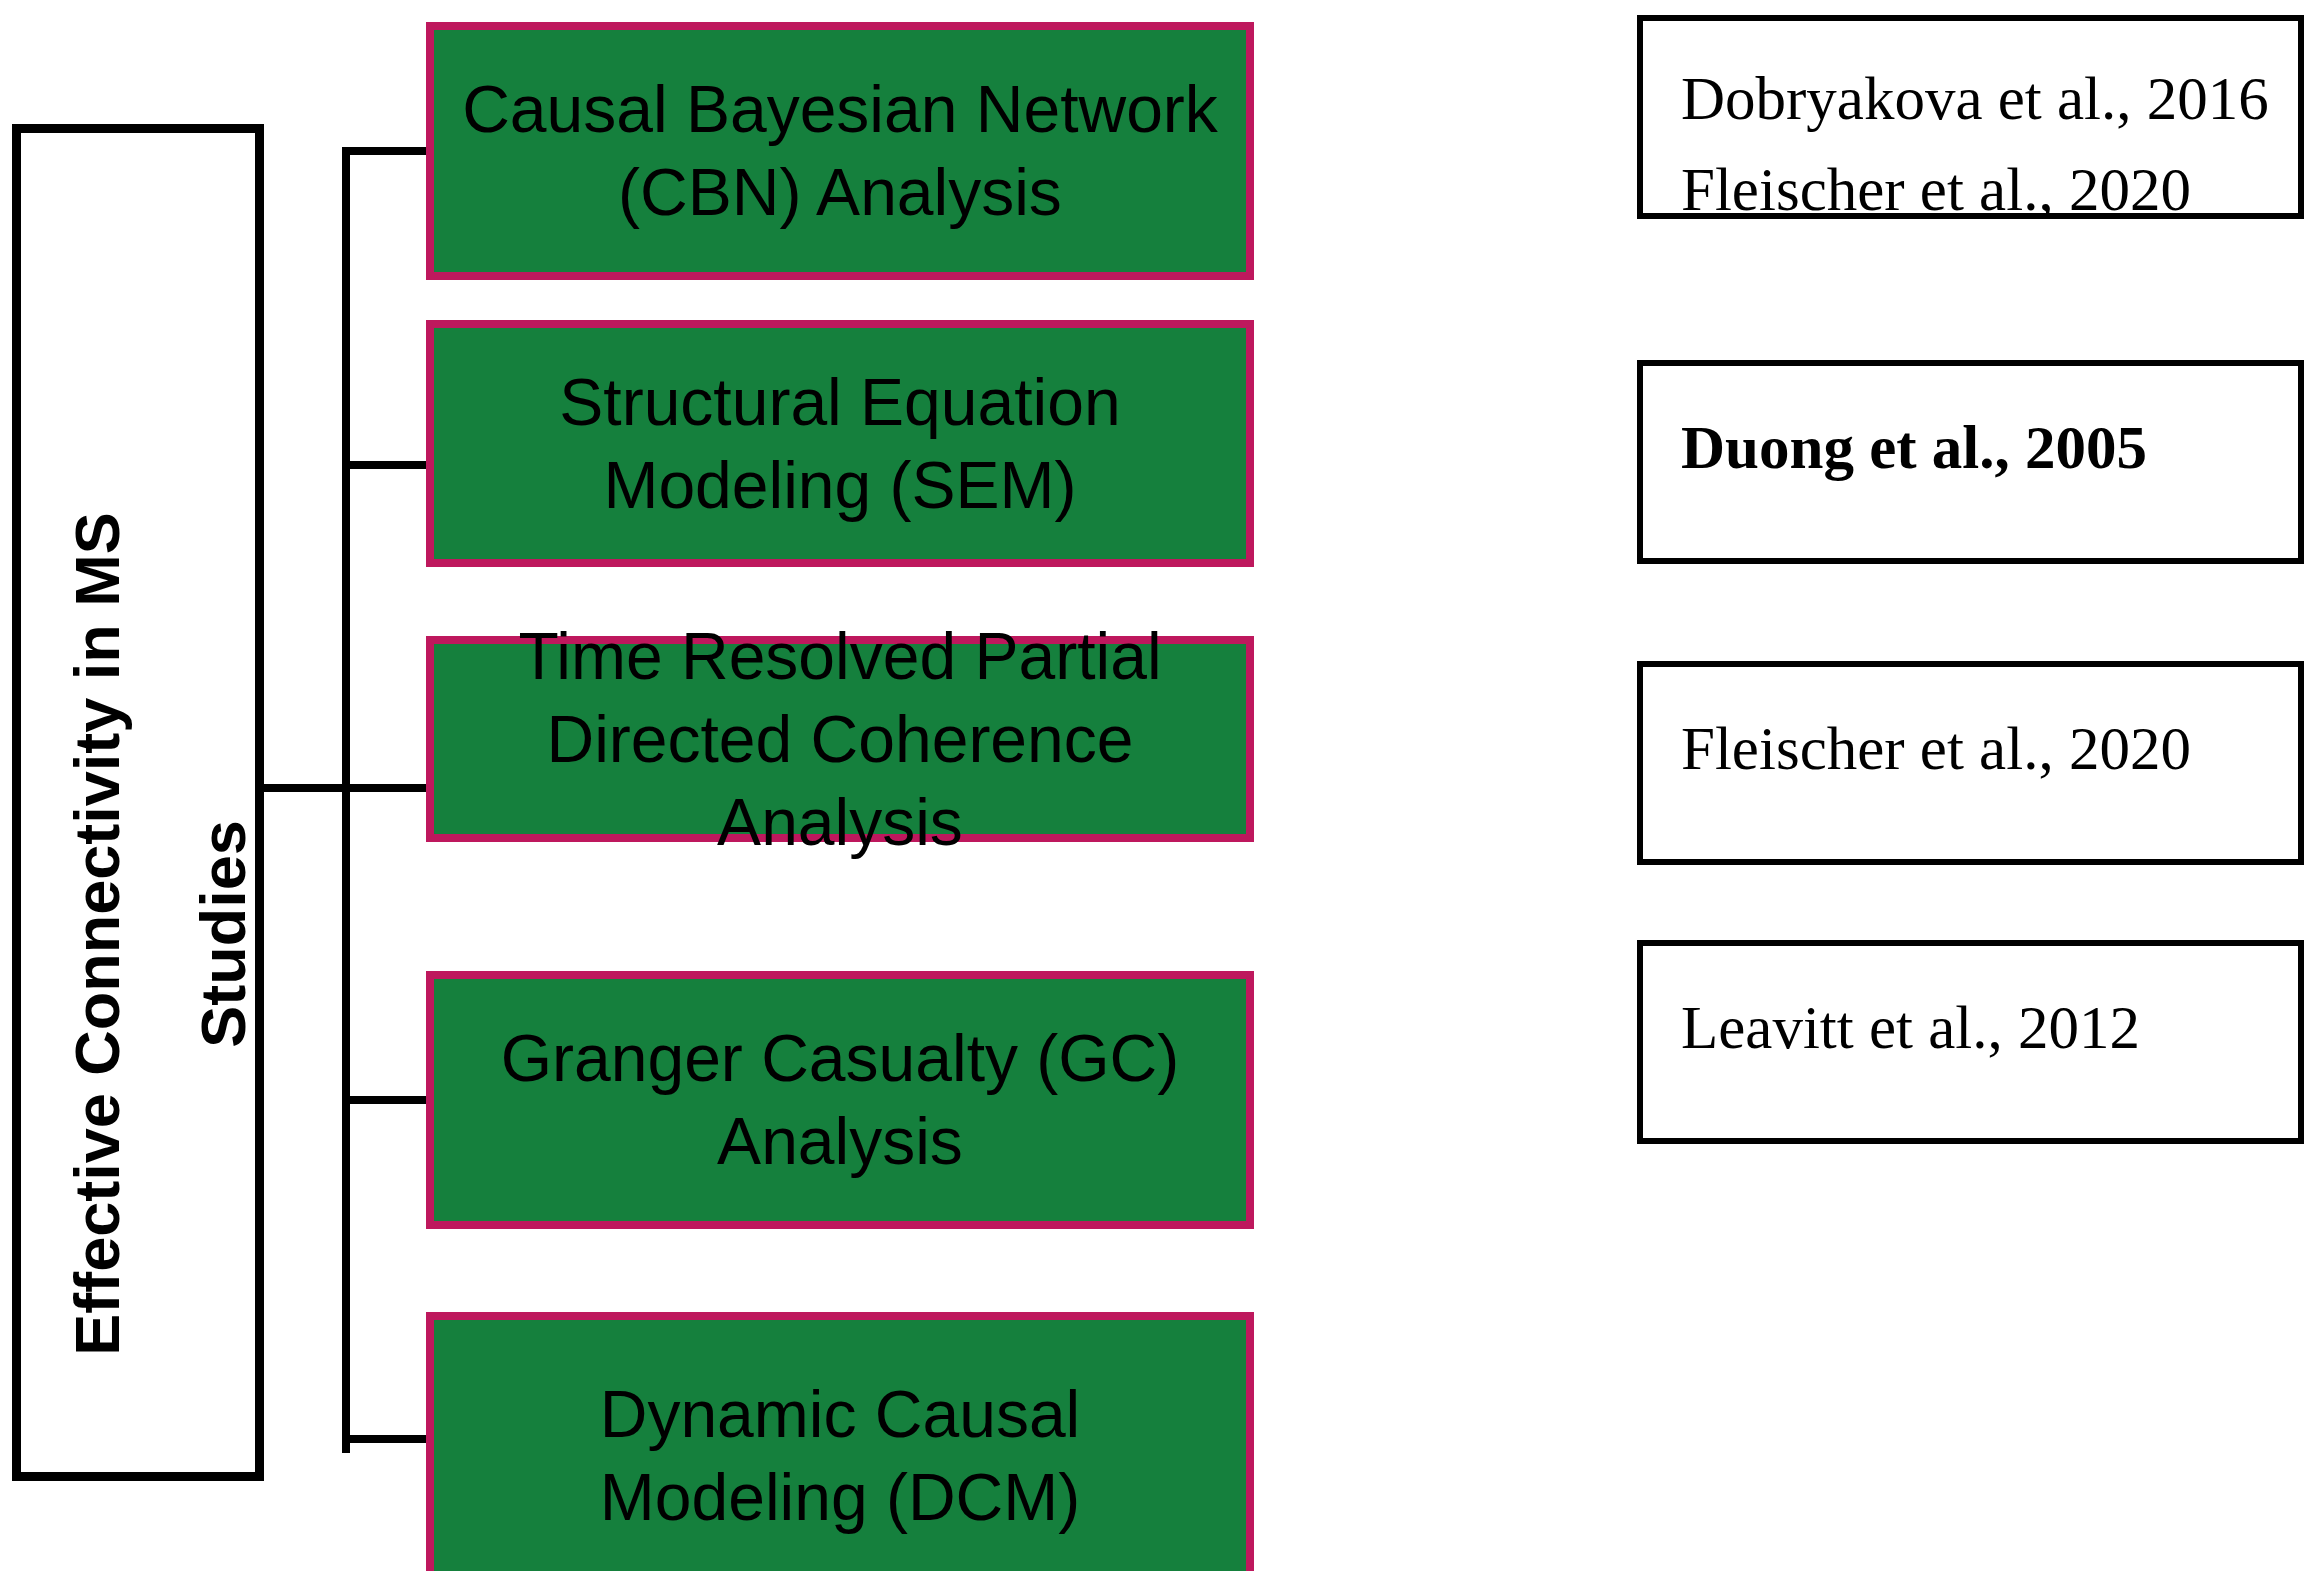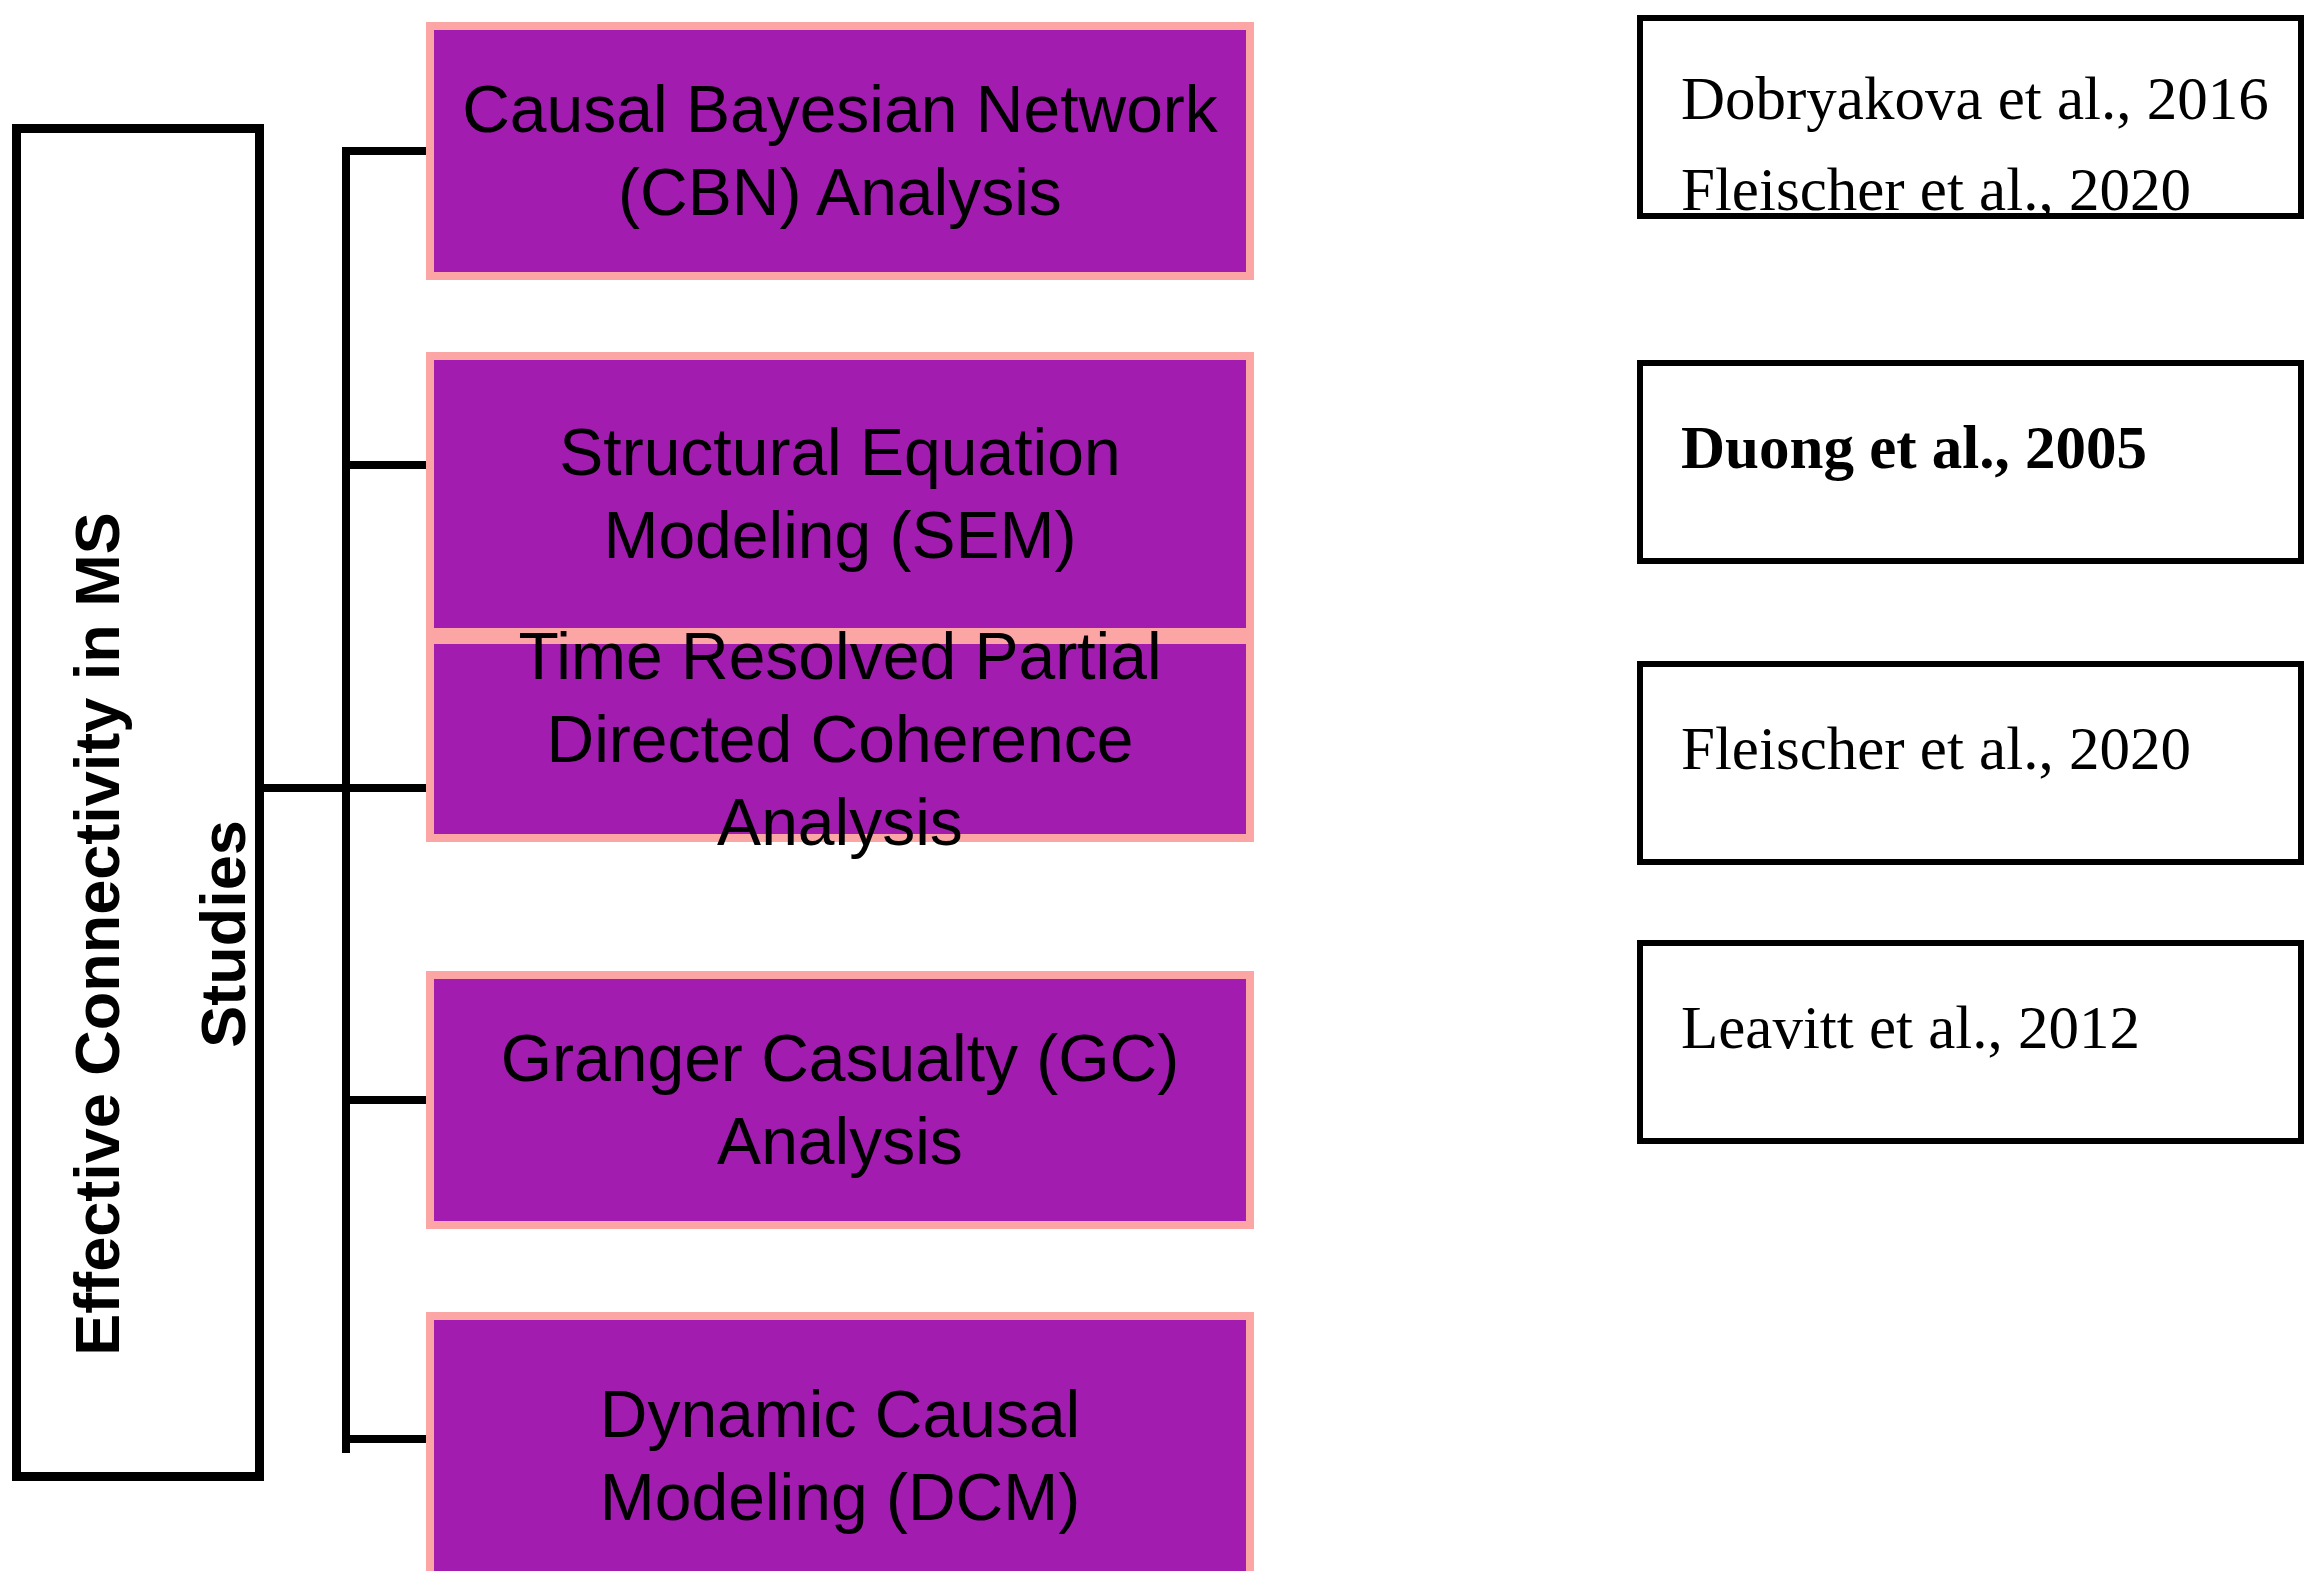--- a/index.html
+++ b/index.html
@@ -52,36 +52,36 @@
   .branch-2    { left: 350px; top: 461px;  width: 76px; height: 8px; }
   .root-branch { left: 264px; top: 784px; width: 162px; height: 8px; }
   .branch-4    { left: 350px; top: 1096px; width: 76px; height: 8px; }
   .branch-5    { left: 350px; top: 1435px; width: 76px; height: 8px; }
 
   
   .mbox {
     position: absolute;
     left: 426px;
     width: 828px;
-    border: 8px solid #fca5a5;
+    border: 8px solid #be185d;
     box-sizing: border-box;
-    background: #a21caf;
+    background: #15803d;
     display: flex;
     align-items: center;
     justify-content: center;
   }
   .mbox .mlabel {
     width: 760px;
     text-align: center;
     font-family: "Liberation Sans", sans-serif;
     font-size: 66px;
     line-height: 83px;
   }
   .mbox-1 { top: 22px;   height: 258px; }
-  .mbox-2 { top: 352px;  height: 284px; justify-content: center; }
+  .mbox-2 { top: 320px;  height: 247px; justify-content: center; }
   .mbox-3 { top: 636px;  height: 206px; }
   .mbox-4 { top: 971px; height: 258px; }
   .mbox-5 { top: 1312px; height: 288px; }
 
   
   .cbox {
     position: absolute;
     left: 1637px;
     width: 667px;
     height: 204px;

